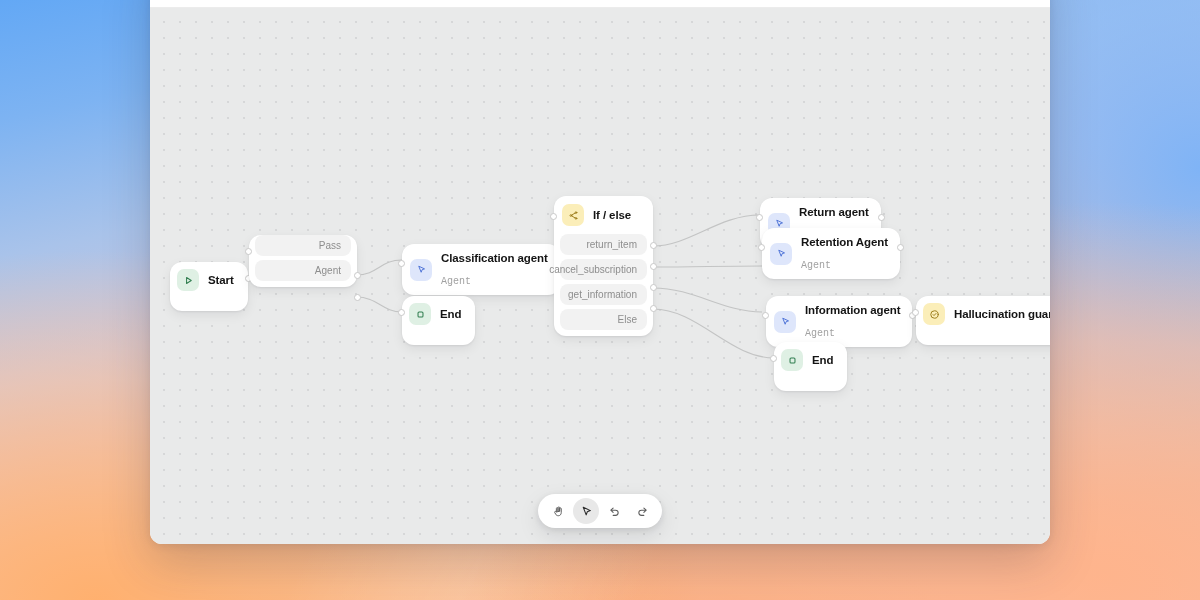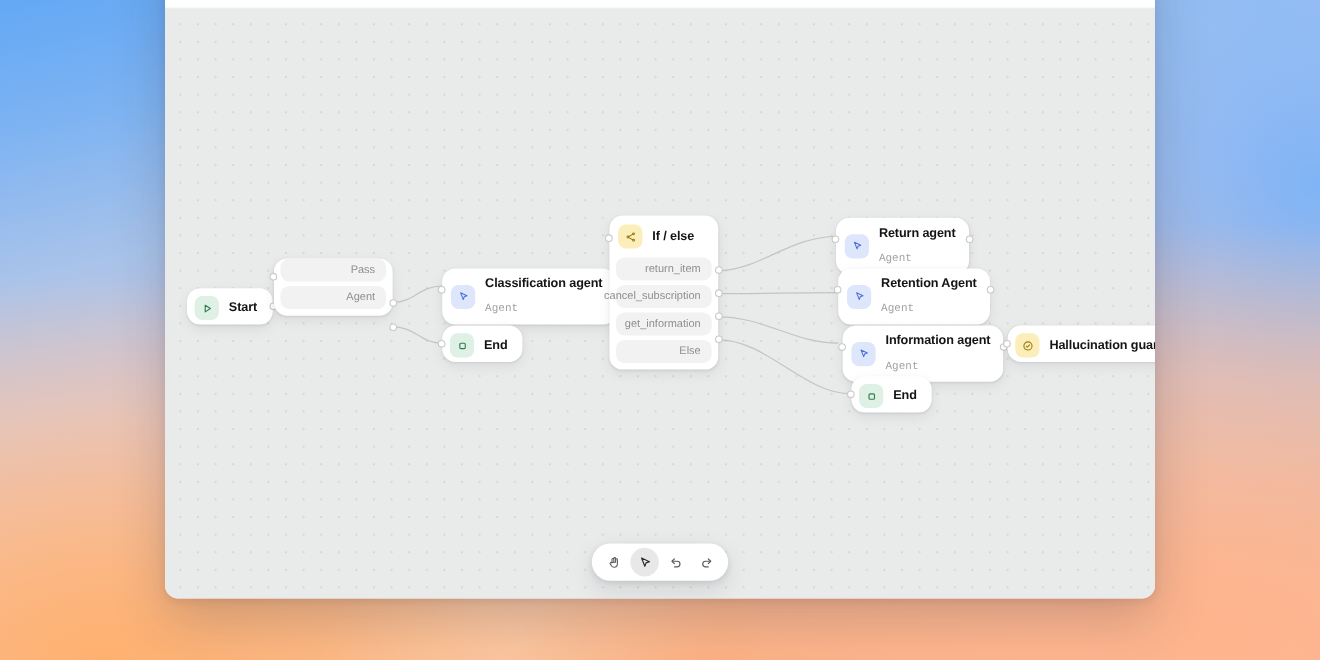--- a/index.html
+++ b/index.html
@@ -72,21 +72,21 @@
   .node {
     position: absolute;
     background: #ffffff;
     border-radius: 12px;
     box-shadow: 0 1px 2px rgba(20,20,30,0.08), 0 4px 12px rgba(20,20,30,0.07);
   }
   .node-head {
     display: flex; align-items: center; gap: 9px;
     padding: 8px 12px 8px 8px;
   }
-  .node-head.compact { padding: 7px 14px 4px 7px; }
+  .node-head.compact { padding: 7px 14px 20px 7px; }
   .node-ico {
     width: 22px; height: 22px; border-radius: 7px;
     display: flex; align-items: center; justify-content: center;
     flex: 0 0 auto;
   }
   .ico-green { background: #dff0e4; color: #2f7d4e; }
   .ico-blue  { background: #dee6fb; color: #4a6fd6; }
   .ico-amber { background: #fbeeb9; color: #9a7a18; }
   .node-txt { display: flex; flex-direction: column; gap: 12px; min-width: 0; }
   .node-title {
@@ -259,21 +259,21 @@
         </span>
         <span class="node-txt">
           <span class="node-title">Return agent</span>
           <span class="node-sub">Agent</span>
         </span>
       </div>
       <span class="port left" style="top:16px;"></span>
       <span class="port right" style="top:16px;"></span>
     </div>
 
-    <div class="node" id="n-retention" style="left:612px; top:236px;">
+    <div class="node" id="n-retention" style="left:612px; top:220px;">
       <div class="node-head">
         <span class="node-ico ico-blue">
           <svg width="11" height="11" viewBox="0 0 16 16" fill="none" stroke="currentColor" stroke-width="1.35" stroke-linejoin="round">
               <path d="M4 3.2 12.4 7.1l-3.6 1.3-1.3 3.6z"></path>
             </svg>
         </span>
         <span class="node-txt">
           <span class="node-title">Retention Agent</span>
           <span class="node-sub">Agent</span>
         </span>

